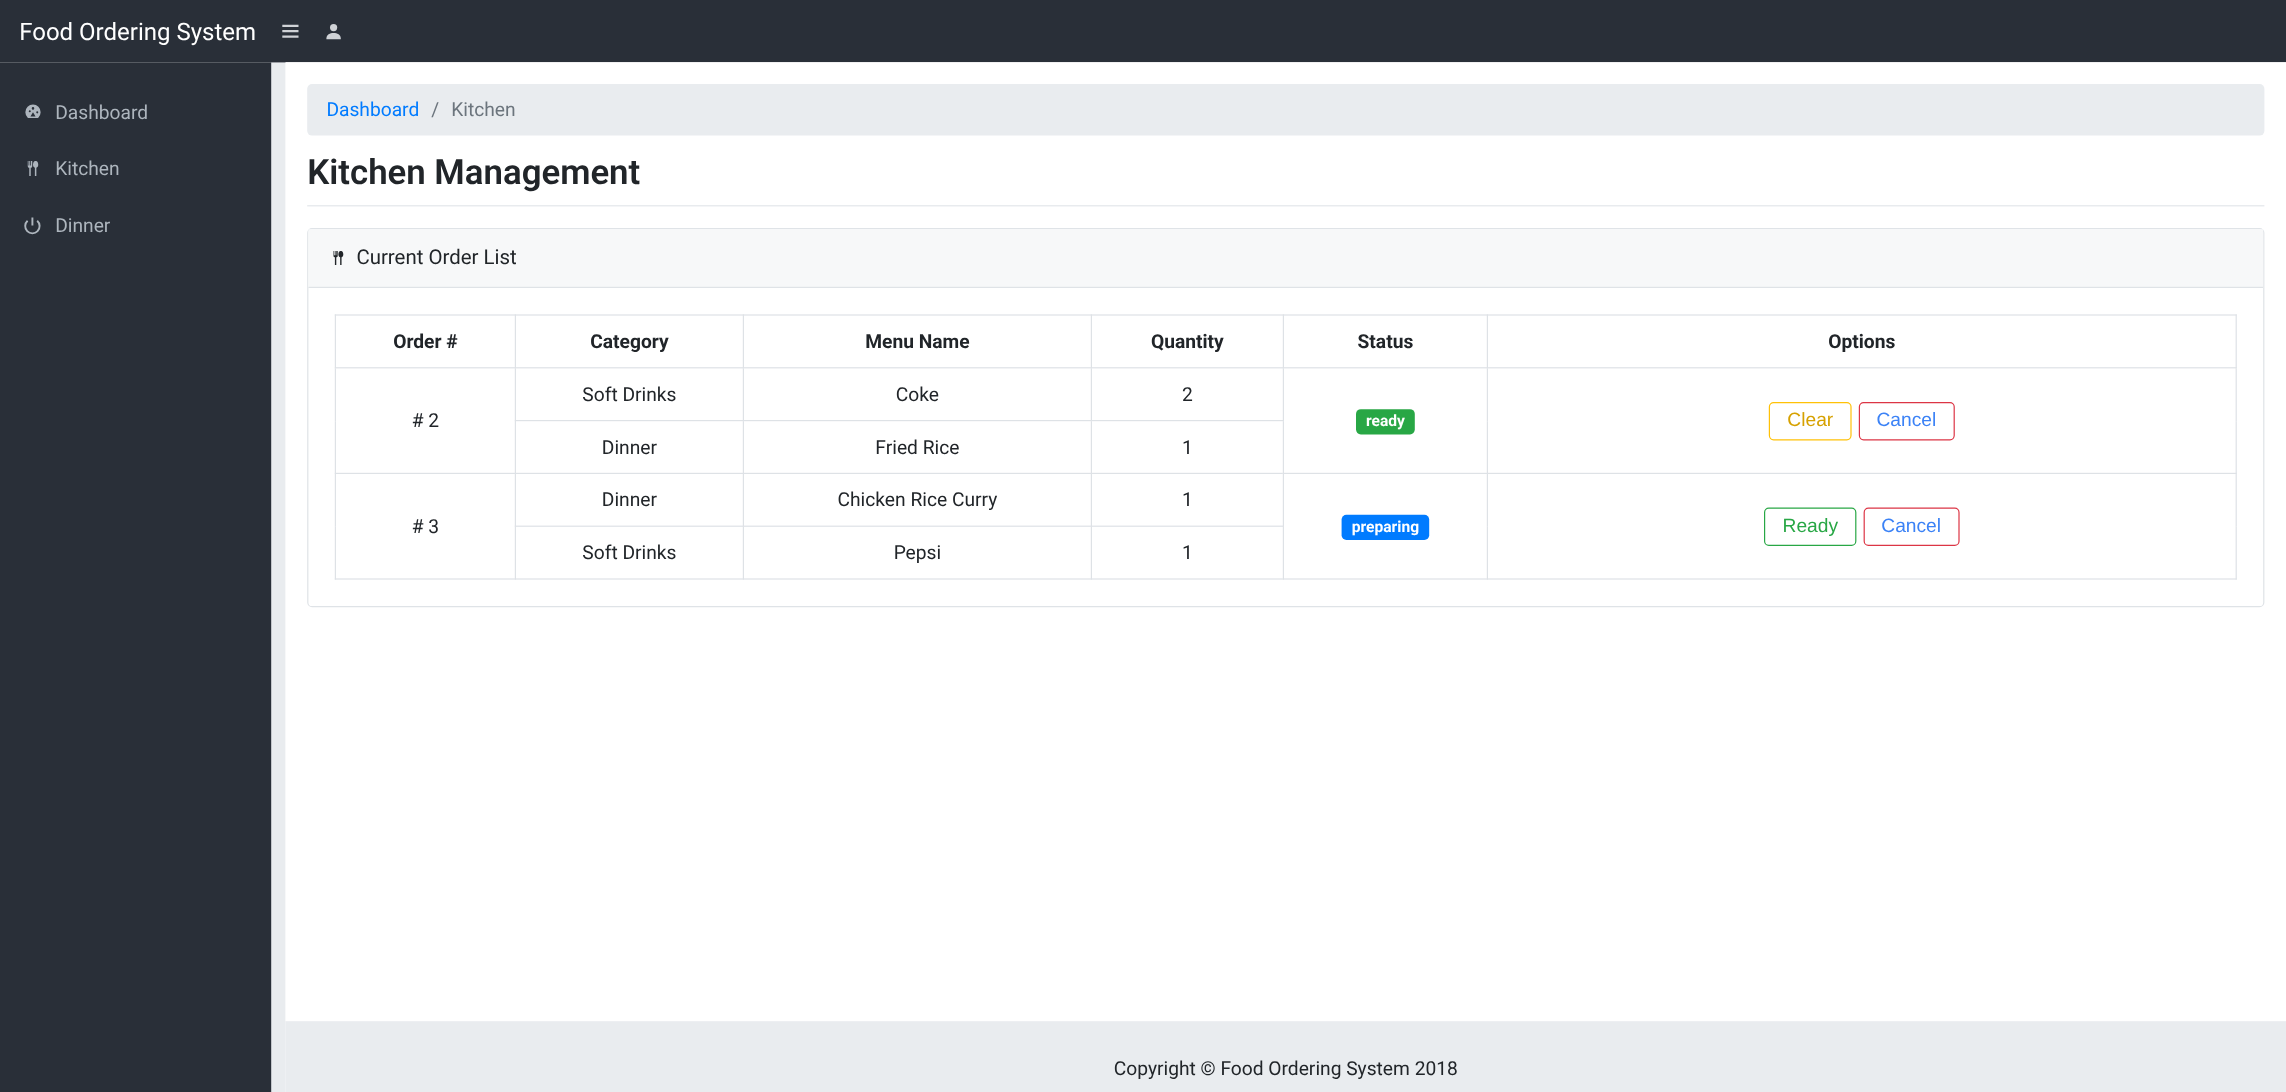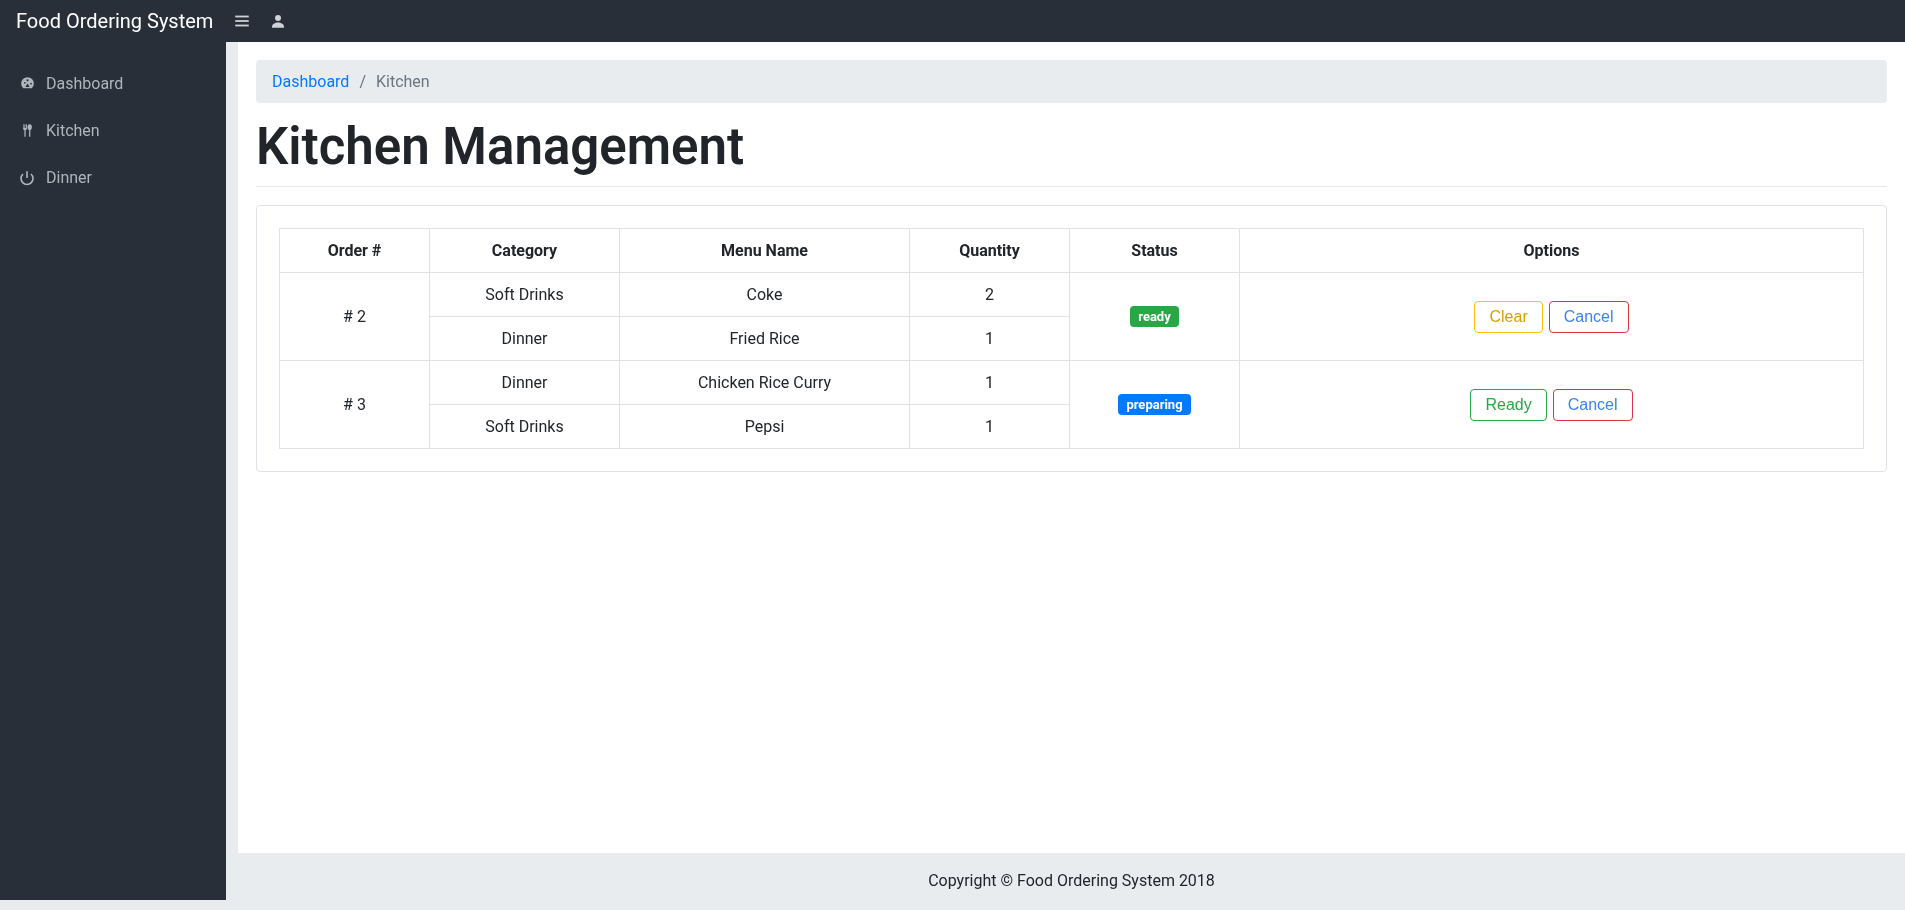--- a/index.html
+++ b/index.html
@@ -4,21 +4,21 @@
 <style>
   * { box-sizing: border-box; margin: 0; padding: 0; }
   body {
     font-family: -apple-system, BlinkMacSystemFont, "Segoe UI", Roboto, "Helvetica Neue", Arial, sans-serif;
     font-size: 16px;
     color: #212529;
     background: #e9ecef;
   }
   
   .navbar {
-    height: 42px;
+    height: 52px;
     background: #292f38;
     display: flex;
     align-items: center;
     padding: 0 16px;
     color: #fff;
   }
   .navbar-brand {
     font-size: 20px;
     font-weight: 400;
     margin-right: 12px;
@@ -68,21 +68,21 @@
     display: flex;
     align-items: center;
     gap: 10px;
     font-size: 16px;
     margin-bottom: 14px;
   }
   .breadcrumb a { color: #007bff; text-decoration: none; cursor:pointer; }
   .breadcrumb .sep { color: #6c757d; }
   .breadcrumb .current { color: #6c757d; }
   h1.page-title {
-    font-size: 51px;
+    font-size: 29px;
     font-weight: 600;
     margin: 4px 0 10px 0;
   }
   hr.rule { border: none; border-top: 1px solid #e3e6ea; margin-bottom: 18px; }
   .subtitle { font-size: 17px; margin-bottom: 22px; }
   
   .card {
     border: 1px solid #dfe3e7;
     border-radius: 4px;
     background: #fff;
@@ -131,21 +131,21 @@
     cursor: pointer;
     margin: 12px 3px;
   }
   .btn-warning { color: #d6a100; border-color: #ffc107; }
   .btn-danger  { color: #3b82f6; border-color: #dc3545; }
   .btn-success { color: #28a745; border-color: #28a745; }
   
   .footer {
     background: #e9ecef;
     text-align: center;
-    padding: 18px 0 10px 0;
+    padding: 30px 0 10px 0;
     font-size: 16px;
     color: #212529;
   }
   
   svg { display: block; }
 </style>
 </head>
 <body>
 
 <div class="navbar">
@@ -201,20 +201,28 @@
       <div class="breadcrumb">
         <a>Dashboard</a>
         <span class="sep">/</span>
         <span class="current">Kitchen</span>
       </div>
 
       <h1 class="page-title">Kitchen Management</h1>
       <hr class="rule">
 
       <div class="card">
+        <div class="card-header">
+          <span>
+            <svg width="14" height="16" viewBox="0 0 24 24" fill="currentColor">
+                <path d="M5 2v7a2 2 0 002 2v11h2V11a2 2 0 002-2V2H9v6H8V2H7v6H6V2zm10 0c-1.7 0-3 2-3 5 0 2 1 3.5 2.5 4V22h2V11c1.5-.5 2.5-2 2.5-4 0-3-1.3-5-3-5z"></path>
+              </svg>
+          </span>
+          <span>Current Order List</span>
+        </div>
         <div class="card-body">
           <table class="order-table">
             <thead>
               <tr>
                 <th style="width:150px">Order #</th>
                 <th style="width:190px">Category</th>
                 <th style="width:290px">Menu Name</th>
                 <th style="width:160px">Quantity</th>
                 <th style="width:170px">Status</th>
                 <th>Options</th>

